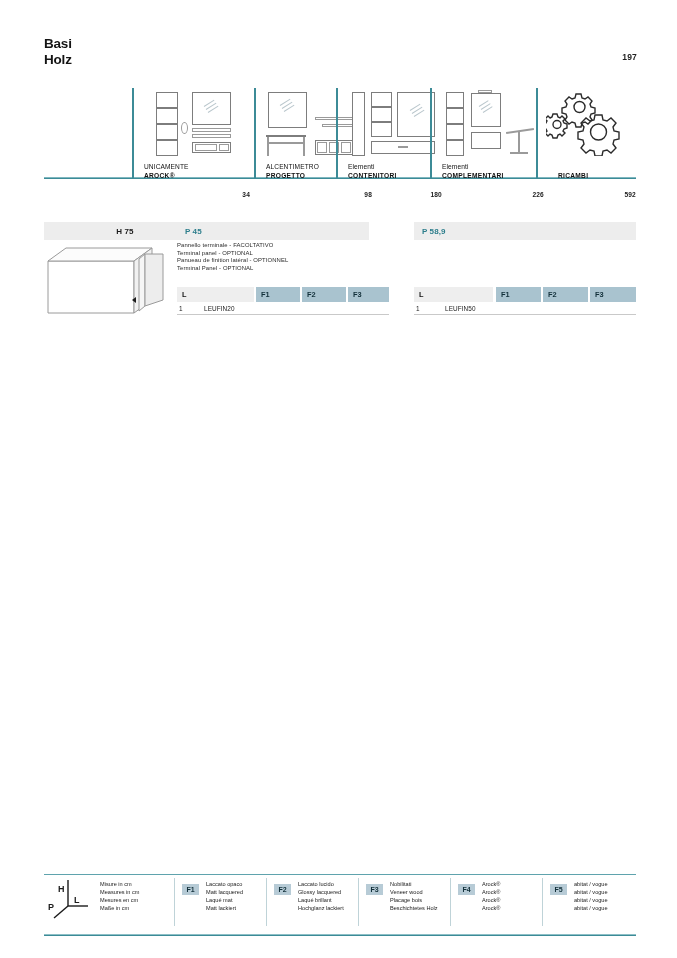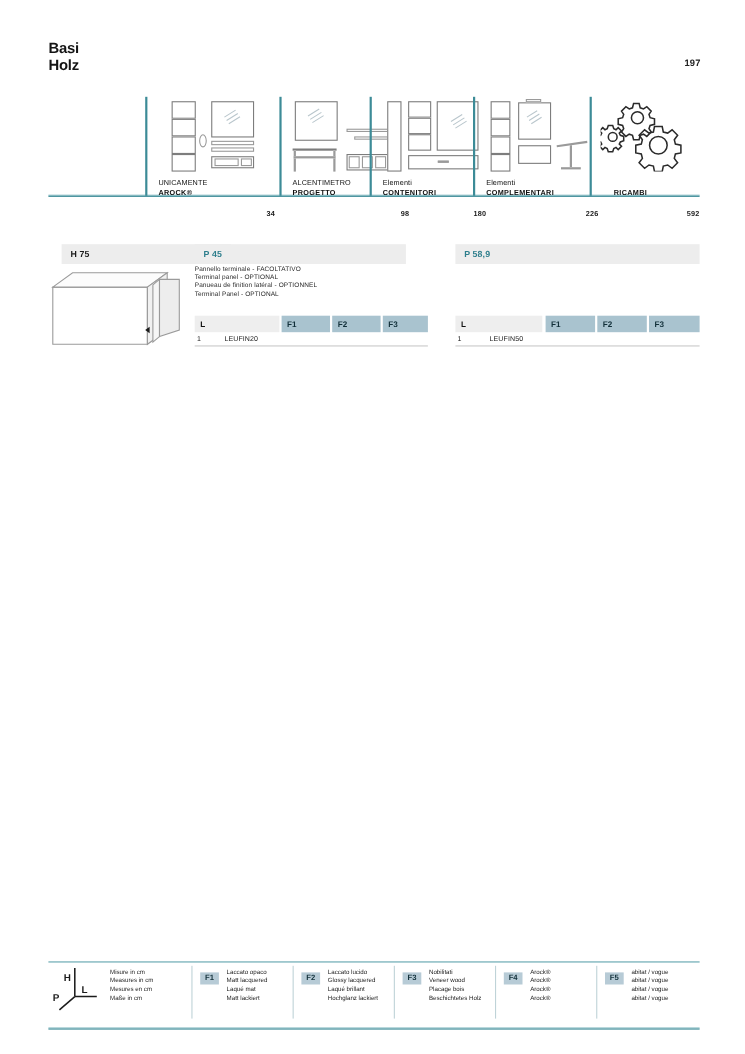--- a/index.html
+++ b/index.html
@@ -247,21 +247,21 @@
         </g>
       </svg>
     </div>
     <div class="nav-label" style="left:22px;">
       <div class="b">RICAMBI</div>
     </div>
     <div class="nav-num" style="right:0px;">592</div>
   </div>
 </div>
 
-<div class="panel-head" style="left:56px;top:222px;width:154px;">
+<div class="panel-head" style="left:44px;top:222px;width:154px;justify-content:center;">
   <span class="t">H 75</span>
 </div>
 <div class="boxart" style="left:44px;top:243px;">
   <svg width="132" height="80" viewBox="0 0 132 80">
 
     <polygon points="4,18 90,18 90,70 4,70" fill="#ffffff" stroke="#9a9a9a" stroke-width="1"></polygon>
 
     <polygon points="4,18 22,5 108,5 90,18" fill="#fcfcfc" stroke="#9a9a9a" stroke-width="1"></polygon>
 
     <polygon points="90,18 108,5 108,57 90,70" fill="#f1f1f1" stroke="#9a9a9a" stroke-width="1"></polygon>

